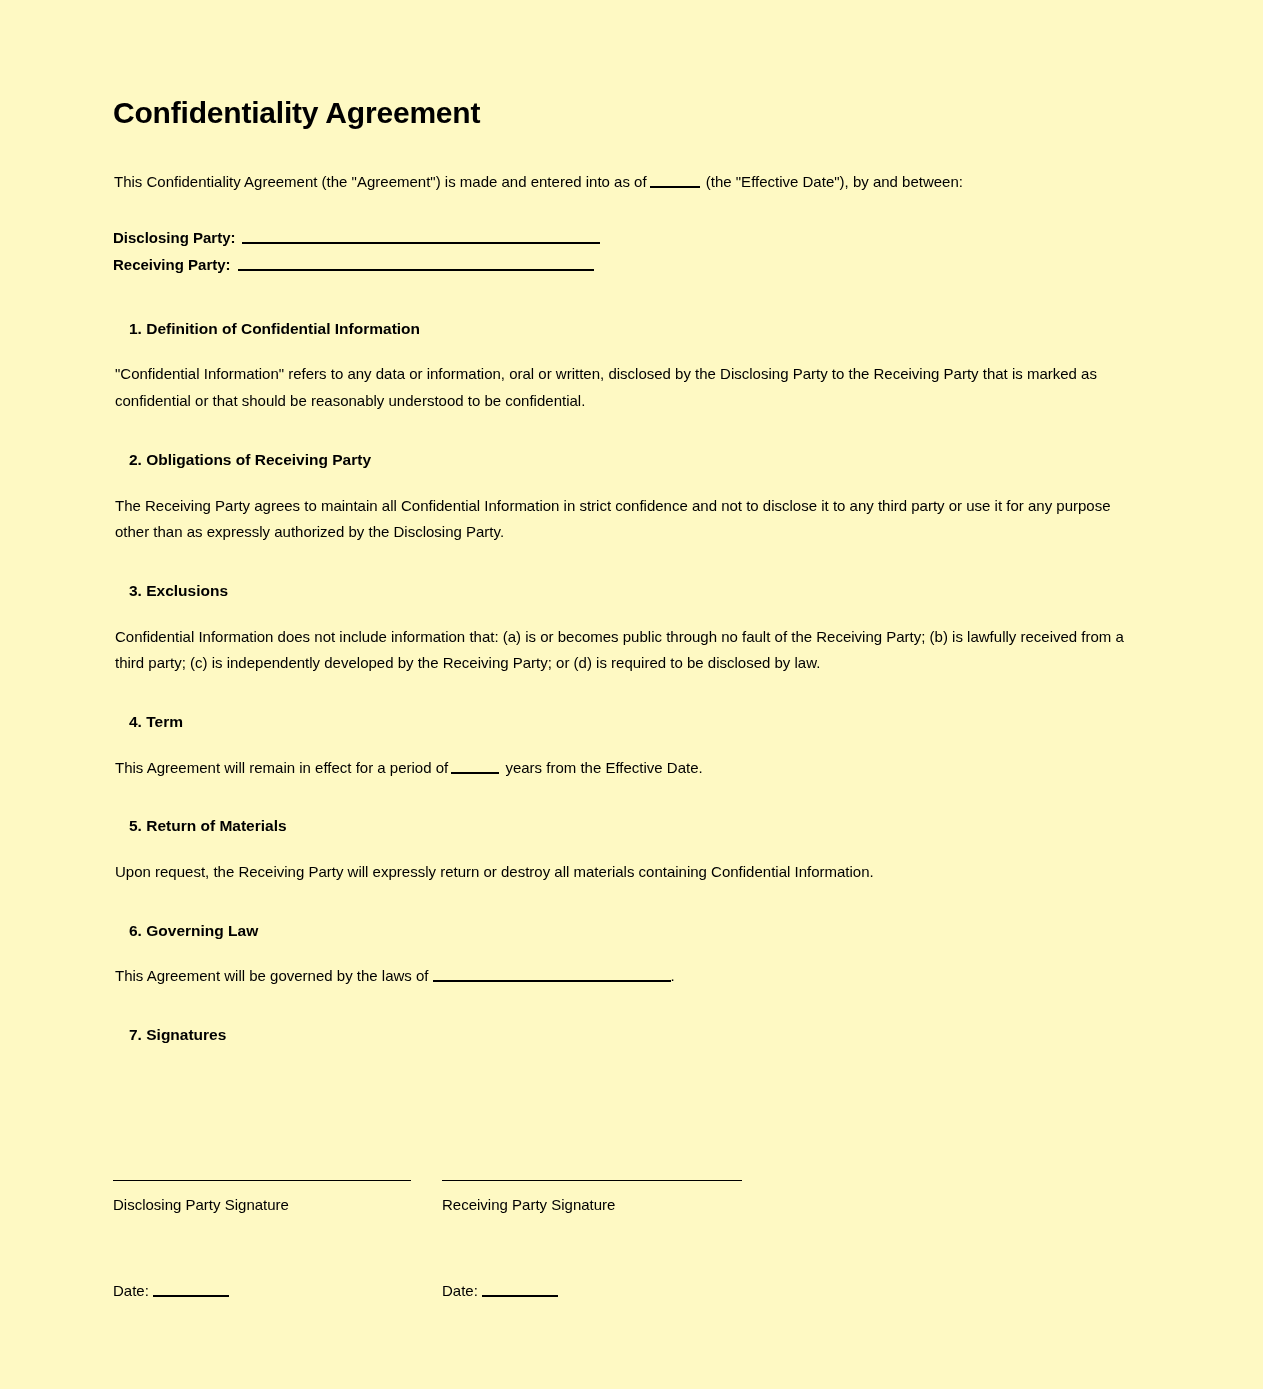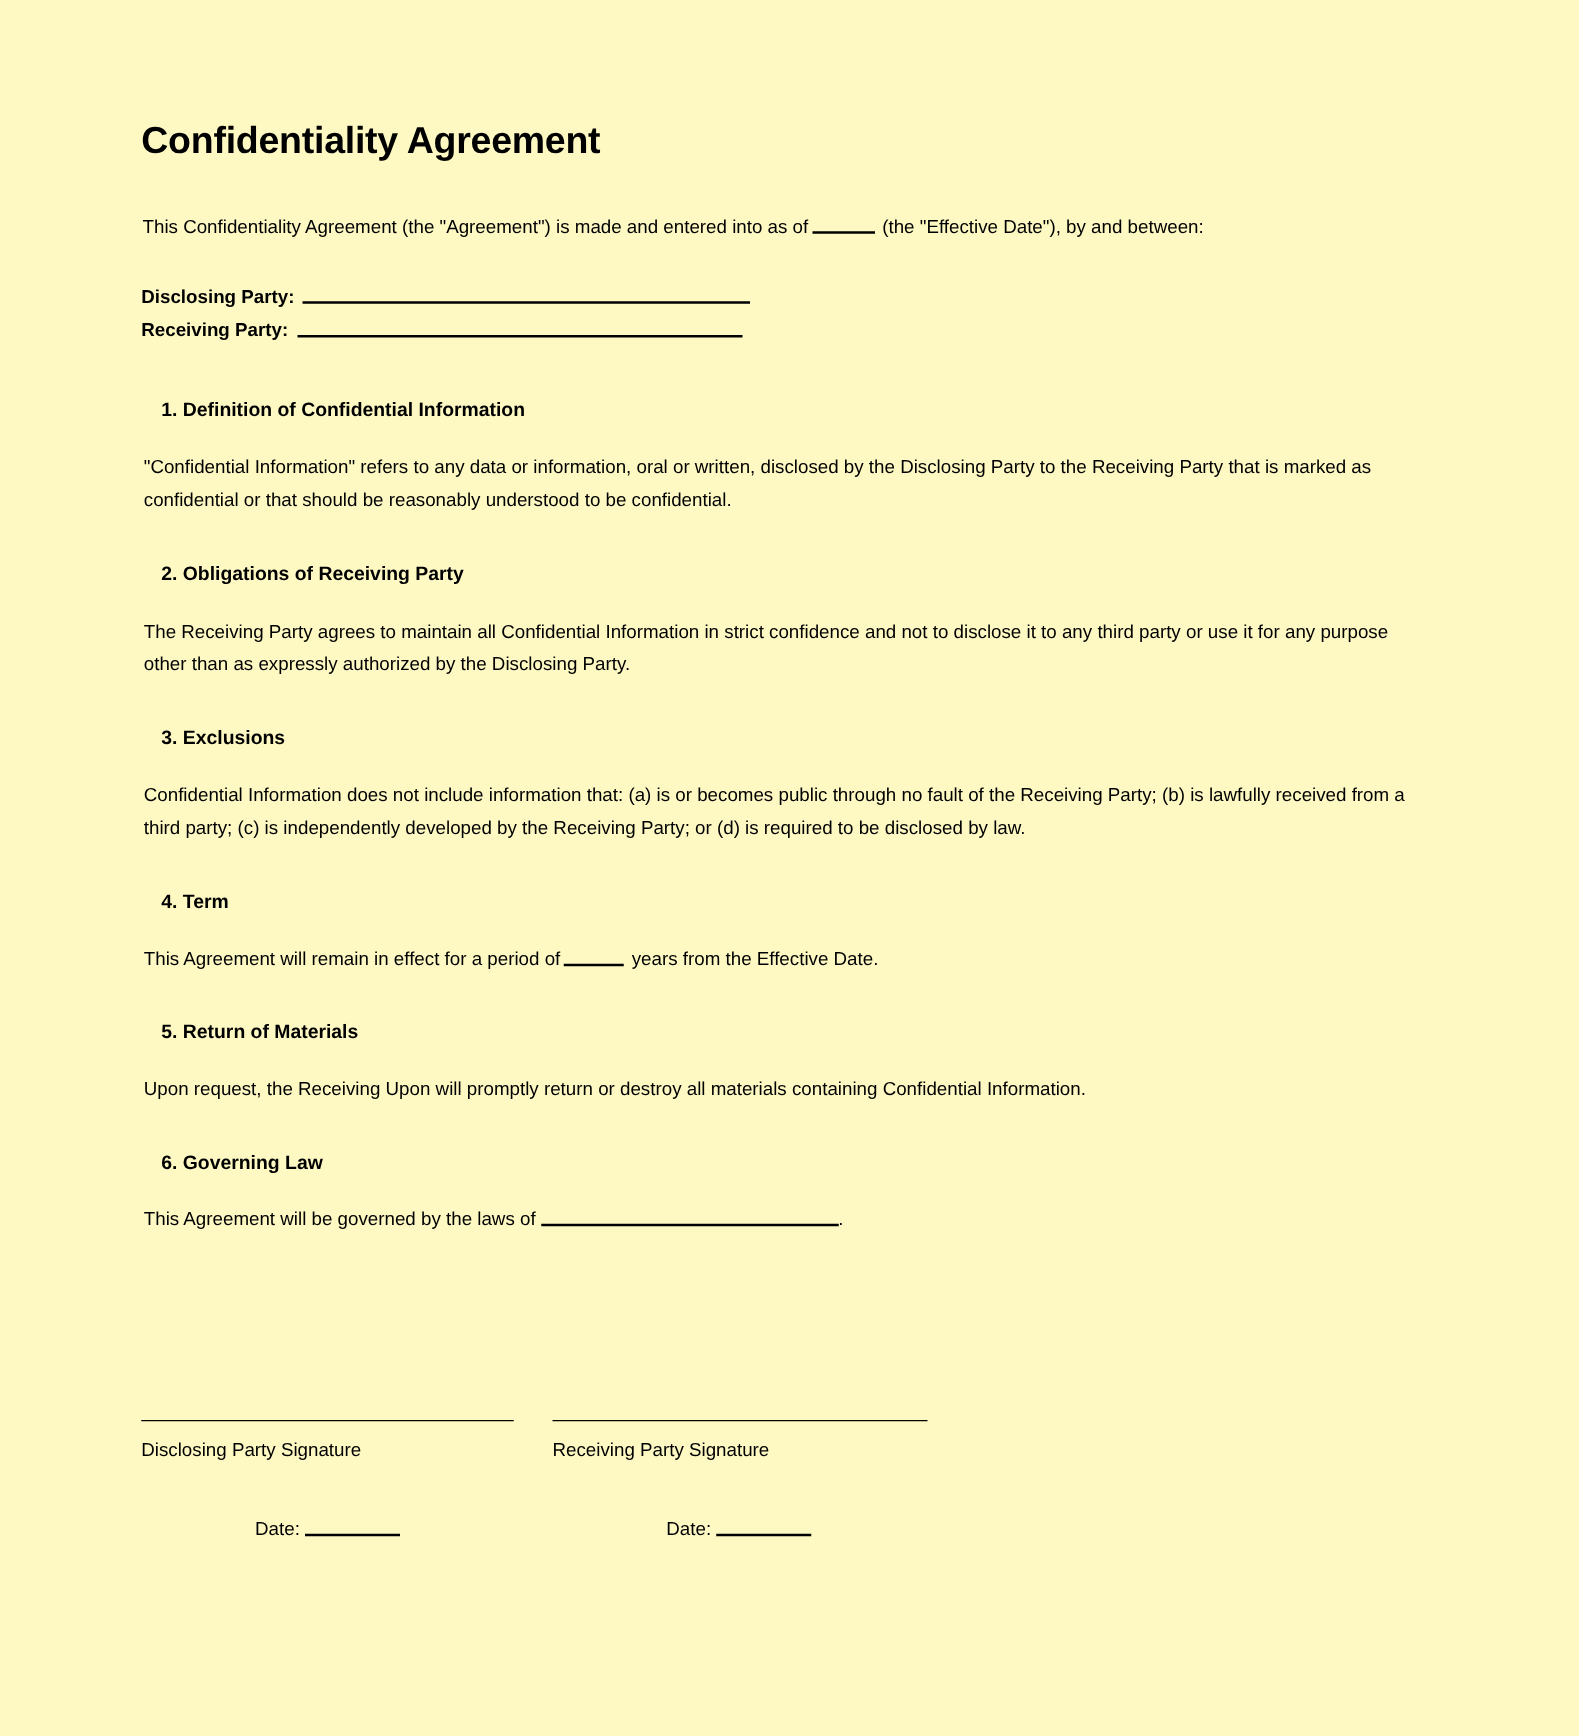--- a/index.html
+++ b/index.html
@@ -119,22 +119,21 @@
     width: 100%;
     height: 0;
   }
   .sig-caption {
     font-size: 15px;
     line-height: 1.5;
     margin-top: 13px;
   }
   .date-row {
     display: flex;
-    margin-top: 40px;
-    text-align: center;
+    margin-top: 64px;
   }
   .date-col {
     width: 298px;
     font-size: 15px;
     line-height: 1.5;
     white-space: nowrap;
   }
   .date-col.second {
     margin-left: 31px;
   }
@@ -184,31 +183,32 @@
 
     <div class="section">
       <h2 class="section-heading">4. Term</h2>
       <p class="section-body">
         <span>This Agreement will remain in effect for a period of</span><span class="blank-years"></span> <span>years from the Effective Date.</span>
       </p>
     </div>
 
     <div class="section">
       <h2 class="section-heading">5. Return of Materials</h2>
-      <p class="section-body">Upon request, the Receiving Upon will promptly return or destroy all materials containing Confidential Information.</p>
+      <p class="section-body">Upon request, the Receiving Party will expressly return or destroy all materials containing Confidential Information.</p>
     </div>
 
     <div class="section">
       <h2 class="section-heading">6. Governing Law</h2>
       <p class="section-body">
         <span>This Agreement will be governed by the laws of</span><span class="blank-law"></span><span>.</span>
       </p>
     </div>
 
     <div class="section">
+      <h2 class="section-heading">7. Signatures</h2>
 
       <div class="sig-area">
         <div class="sig-spacer"></div>
 
         <div class="sig-row">
           <div class="sig-col">
             <div class="sig-line"></div>
             <div class="sig-caption">Disclosing Party Signature</div>
           </div>
           <div class="sig-col second">

